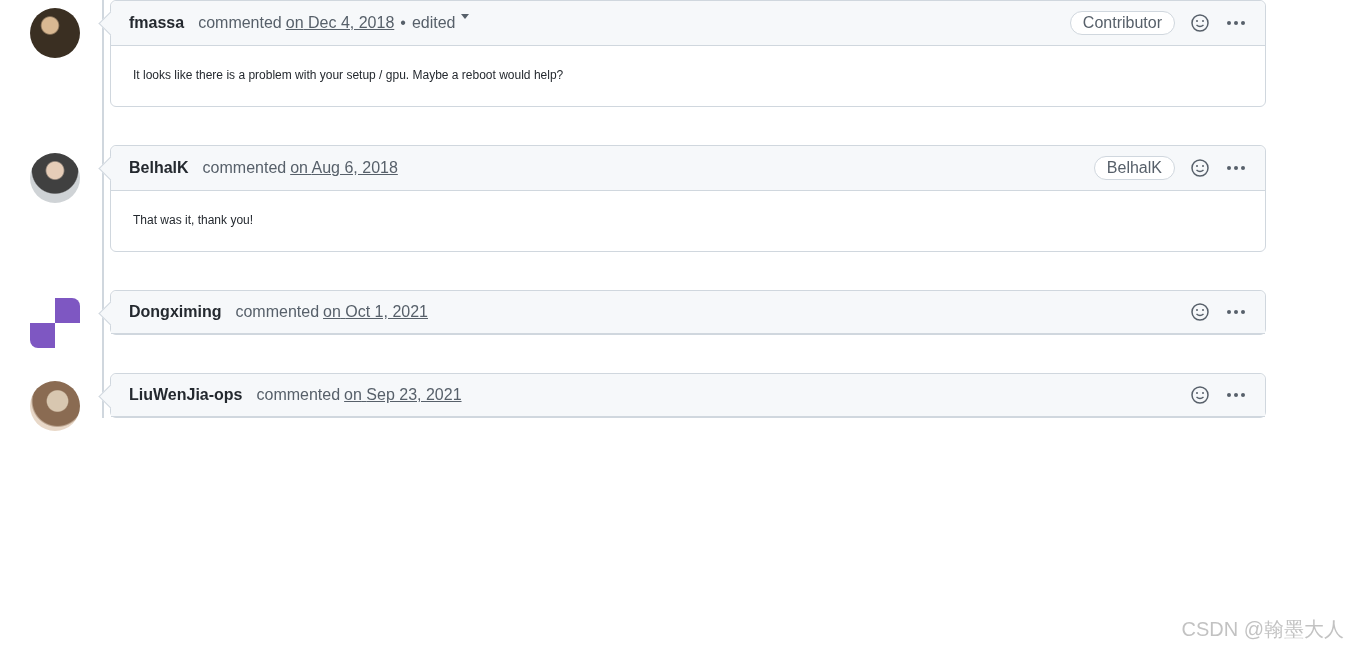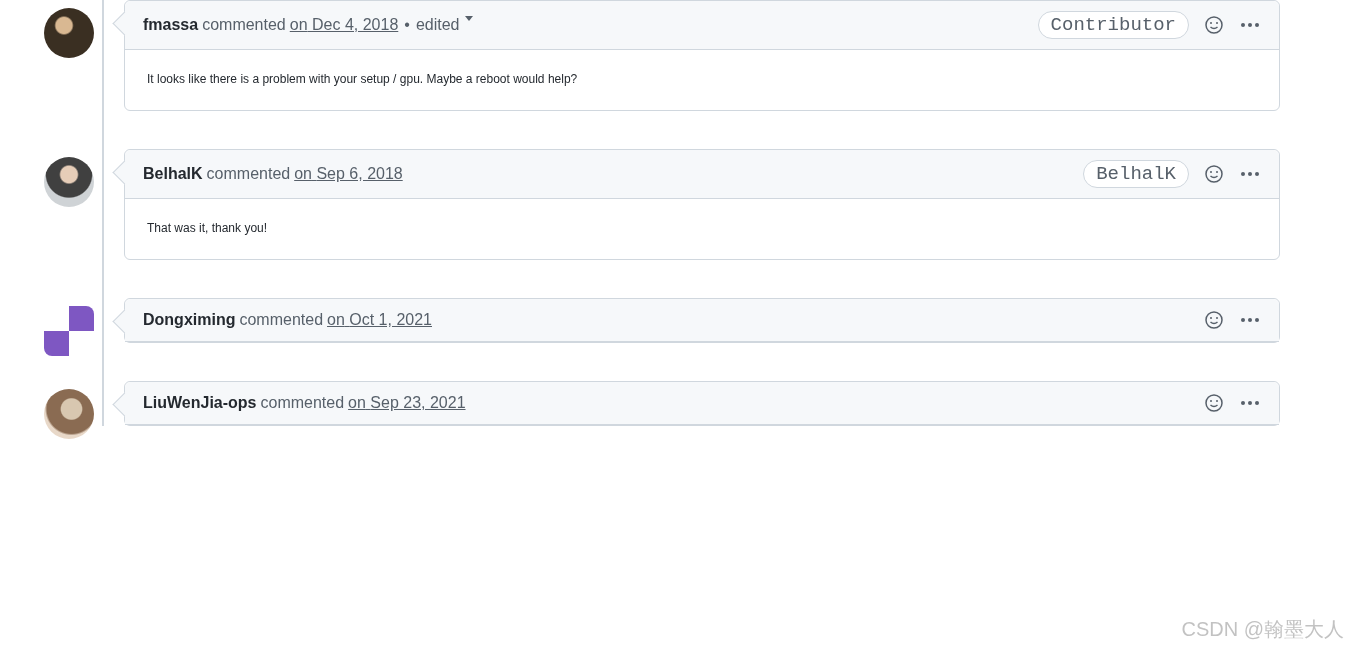--- a/index.html
+++ b/index.html
@@ -4,21 +4,21 @@
   <style>
     * { box-sizing: border-box; margin: 0; padding: 0; }
     body {
       font-family: -apple-system, BlinkMacSystemFont, "Segoe UI", Helvetica, Arial, sans-serif;
       background: #ffffff;
       color: #24292f;
       font-size: 14px;
     }
     .timeline {
       width: 1362px;
-      padding: 0 0 0 44px;
+      padding: 0 0 0 30px;
       position: relative;
     }
     .timeline::before {
       content: "";
       position: absolute;
       left: 102px;
       top: 0;
       bottom: 0;
       width: 2px;
       background: #d0d7de;
@@ -65,41 +65,40 @@
       justify-content: space-between;
       padding: 10px 18px;
       background: #f6f8fa;
       border-bottom: 1px solid #d0d7de;
       border-radius: 6px 6px 0 0;
       font-size: 16px;
       color: #57606a;
     }
     .header-left { display: flex; align-items: center; gap: 4px; flex-wrap: wrap; }
     .author { font-weight: 600; color: #24292f; }
-    .commented { color: #57606a; }
+    .commented { color: #57606a; margin-left: 10px; }
     .timestamp { color: #57606a; text-decoration: underline; }
     .edited-sep { color: #57606a; margin: 0 2px; }
     .edited { color: #57606a; display: inline-flex; gap: 4px;}
     .caret {
       display: inline-block;
       width: 0; height: 0;
       border-left: 4px solid transparent;
       border-right: 4px solid transparent;
       border-top: 5px solid #57606a;
       margin-left: 2px;
     }
     .header-right { display: flex; align-items: center; gap: 14px; }
     .badge {
       border: 1px solid #d0d7de;
       border-radius: 2em;
       padding: 2px 12px;
-      font-size: 19px;
+      font-size: 16px;
       color: #57606a;
       background: #ffffff;
-      font-family: Liberation Mono, monospace;
     }
     .icon-btn {
       display: inline-flex;
       align-items: center;
       justify-content: center;
       color: #57606a;
       cursor: pointer;
       width: 22px; height: 22px;
     }
     .icon-btn svg { stroke: currentColor; fill: none; }
@@ -178,21 +177,21 @@
 
   <div class="comment-wrap">
     <div class="avatar av-pic2"></div>
     <div class="comment">
       <div class="comment-header">
         <div class="header-left">
           <a class="author">BelhalK</a>
           <span class="commented">commented</span>
           <a class="timestamp">
             <span>on</span>
-            <span>Sep 6, 2018</span>
+            <span>Aug 6, 2018</span>
           </a>
         </div>
         <div class="header-right">
           <span class="badge">BelhalK</span>
           <span class="icon-btn">
             <svg width="20" height="20" viewBox="0 0 20 20">
                 <circle cx="10" cy="10" r="8" stroke-width="1.5"></circle>
                 <circle cx="7" cy="8" r="1" fill="#57606a" stroke="none"></circle>
                 <circle cx="13" cy="8" r="1" fill="#57606a" stroke="none"></circle>
                 <path d="M6.5 12 Q10 15 13.5 12" stroke-width="1.5"></path>

